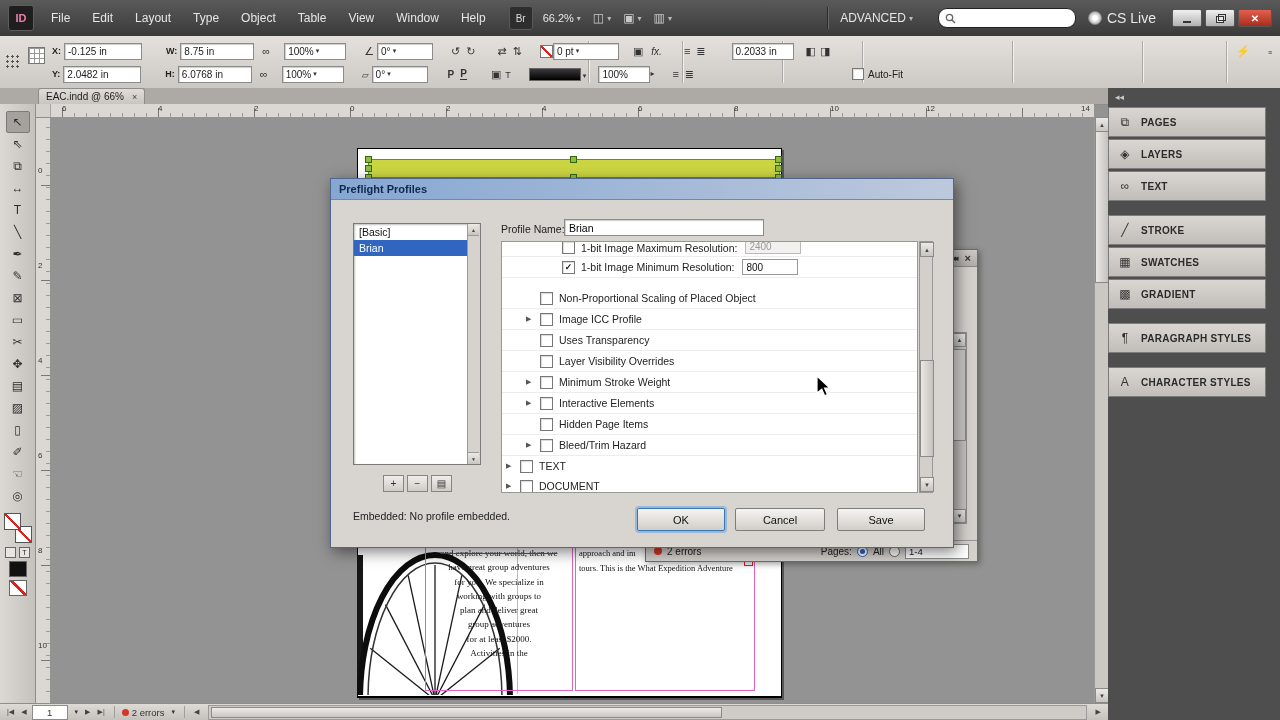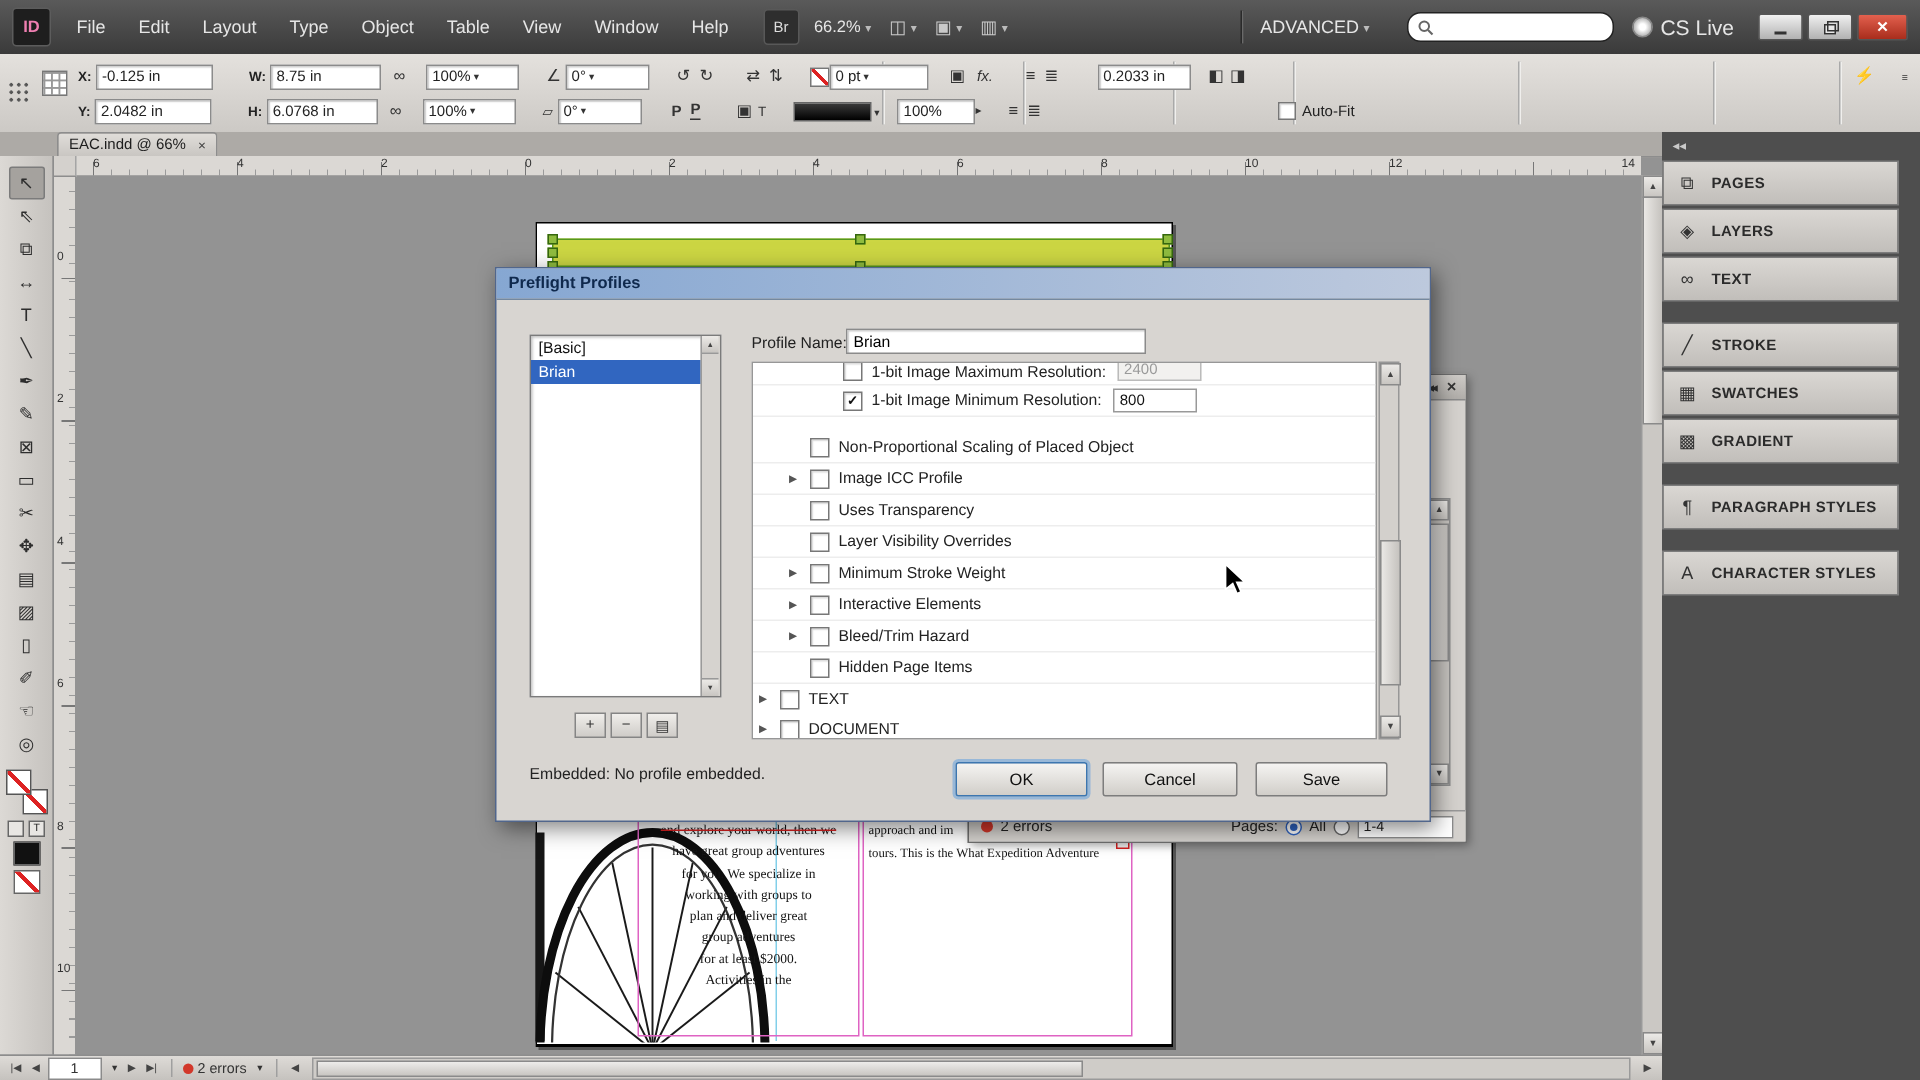--- a/index.html
+++ b/index.html
@@ -573,32 +573,32 @@
         <span class="opt-label">Minimum Stroke Weight</span>
       </div>
       <div class="opt-row">
         <span class="exp">▶</span>
         <span class="cb">
             <i></i>
           </span>
         <span class="opt-label">Interactive Elements</span>
       </div>
       <div class="opt-row">
+        <span class="exp"></span>
+        <span class="cb">
+            <i></i>
+          </span>
+        <span class="opt-label">Hidden Page Items</span>
+      </div>
+      <div class="opt-row">
         <span class="exp">▶</span>
         <span class="cb">
             <i></i>
           </span>
         <span class="opt-label">Bleed/Trim Hazard</span>
-      </div>
-      <div class="opt-row">
-        <span class="exp"></span>
-        <span class="cb">
-            <i></i>
-          </span>
-        <span class="opt-label">Hidden Page Items</span>
       </div>
       <div class="opt-row top">
         <span class="exp">▶</span>
         <span class="cb">
             <i></i>
           </span>
         <span class="opt-label">TEXT</span>
       </div>
       <div class="opt-row top">
         <span class="exp">▶</span>

